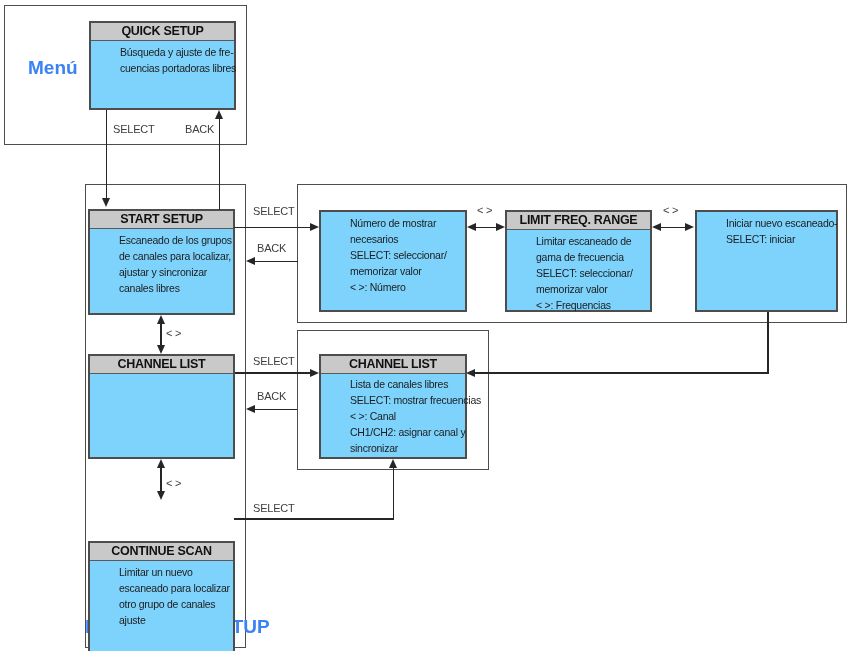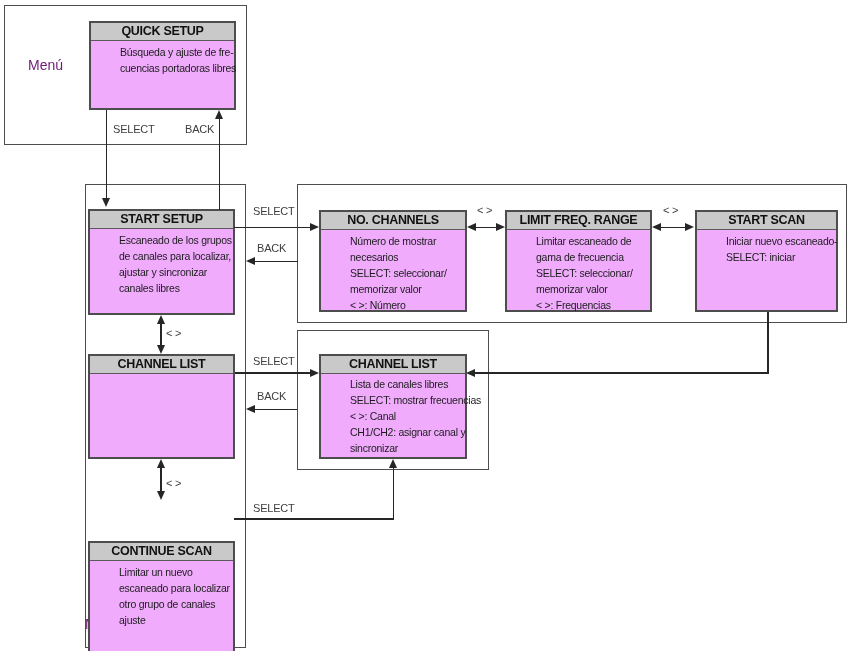--- a/index.html
+++ b/index.html
@@ -1,30 +1,30 @@
 <!DOCTYPE html>
 <html><head>
 <meta charset="utf-8">
 <style>
   html,body{margin:0;padding:0;background:#ffffff;}
   #canvas{
     position:relative;width:856px;height:651px;background:#ffffff;
     font-family:"Liberation Sans",sans-serif;overflow:hidden;
   }
   .frame{position:absolute;border:1.5px solid #4d4d4d;background:transparent;box-sizing:border-box;}
-  .screen{position:absolute;border:2px solid #4d4d4d;background:#f0abfc;box-sizing:border-box;}
+  .screen{position:absolute;border:2px solid #4d4d4d;background:#7dd3fc;box-sizing:border-box;}
   .titlebar{
     height:17px;background:#c9c9c9;border-bottom:1px solid #5a5a5a;
     text-align:center;font-weight:bold;font-size:12.5px;line-height:17px;
     letter-spacing:-0.3px;color:#111;white-space:nowrap;
   }
   .body{padding:3px 4px 0 5px;font-size:10.5px;line-height:16px;letter-spacing:-0.25px;color:#1c1c1c;}
   .body span{display:block;white-space:nowrap;padding-left:24px;}
   .lbl{position:absolute;font-size:11px;letter-spacing:-0.2px;color:#3d3d3d;white-space:nowrap;}
-  .biglbl{position:absolute;font-weight:normal;font-size:14px;color:#701a75;white-space:nowrap;}
+  .biglbl{position:absolute;font-weight:bold;font-size:19px;color:#3b82f6;white-space:nowrap;}
   .hline{position:absolute;height:1.5px;background:#262626;}
   .vline{position:absolute;width:1.5px;background:#262626;}
   .arr{position:absolute;width:0;height:0;}
   .arr.right{border-top:4px solid transparent;border-bottom:4px solid transparent;border-left:9px solid #262626;}
   .arr.left{border-top:4px solid transparent;border-bottom:4px solid transparent;border-right:9px solid #262626;}
   .arr.up{border-left:4px solid transparent;border-right:4px solid transparent;border-bottom:9px solid #262626;}
   .arr.down{border-left:4px solid transparent;border-right:4px solid transparent;border-top:9px solid #262626;}
 </style>
 </head>
 <body>
@@ -65,21 +65,20 @@
     <div class="titlebar">CONTINUE SCAN</div>
     <div class="body">
       <span>Limitar un nuevo</span>
       <span>escaneado para localizar</span>
       <span>otro grupo de canales</span>
       <span>ajuste</span>
     </div>
   </div>
 
   <div class="screen" style="left:319px;top:210px;width:148px;height:102px;">
-    <div class="titlebar">NO. CHANNELS</div>
     <div class="body">
       <span>Número de mostrar</span>
       <span>necesarios</span>
       <span>SELECT: seleccionar/</span>
       <span>memorizar valor</span>
       <span>&lt; &gt;: Número</span>
     </div>
   </div>
 
   <div class="screen" style="left:505px;top:210px;width:147px;height:102px;">
@@ -87,21 +86,20 @@
     <div class="body">
       <span>Limitar escaneado de</span>
       <span>gama de frecuencia</span>
       <span>SELECT: seleccionar/</span>
       <span>memorizar valor</span>
       <span>&lt; &gt;: Frequencias</span>
     </div>
   </div>
 
   <div class="screen" style="left:695px;top:210px;width:143px;height:102px;">
-    <div class="titlebar">START SCAN</div>
     <div class="body">
       <span>Iniciar nuevo escaneado-</span>
       <span>SELECT: iniciar</span>
     </div>
   </div>
 
   <div class="screen" style="left:319px;top:354px;width:148px;height:105px;">
     <div class="titlebar">CHANNEL LIST</div>
     <div class="body" style="padding-top:2px;">
       <span>Lista de canales libres</span>

